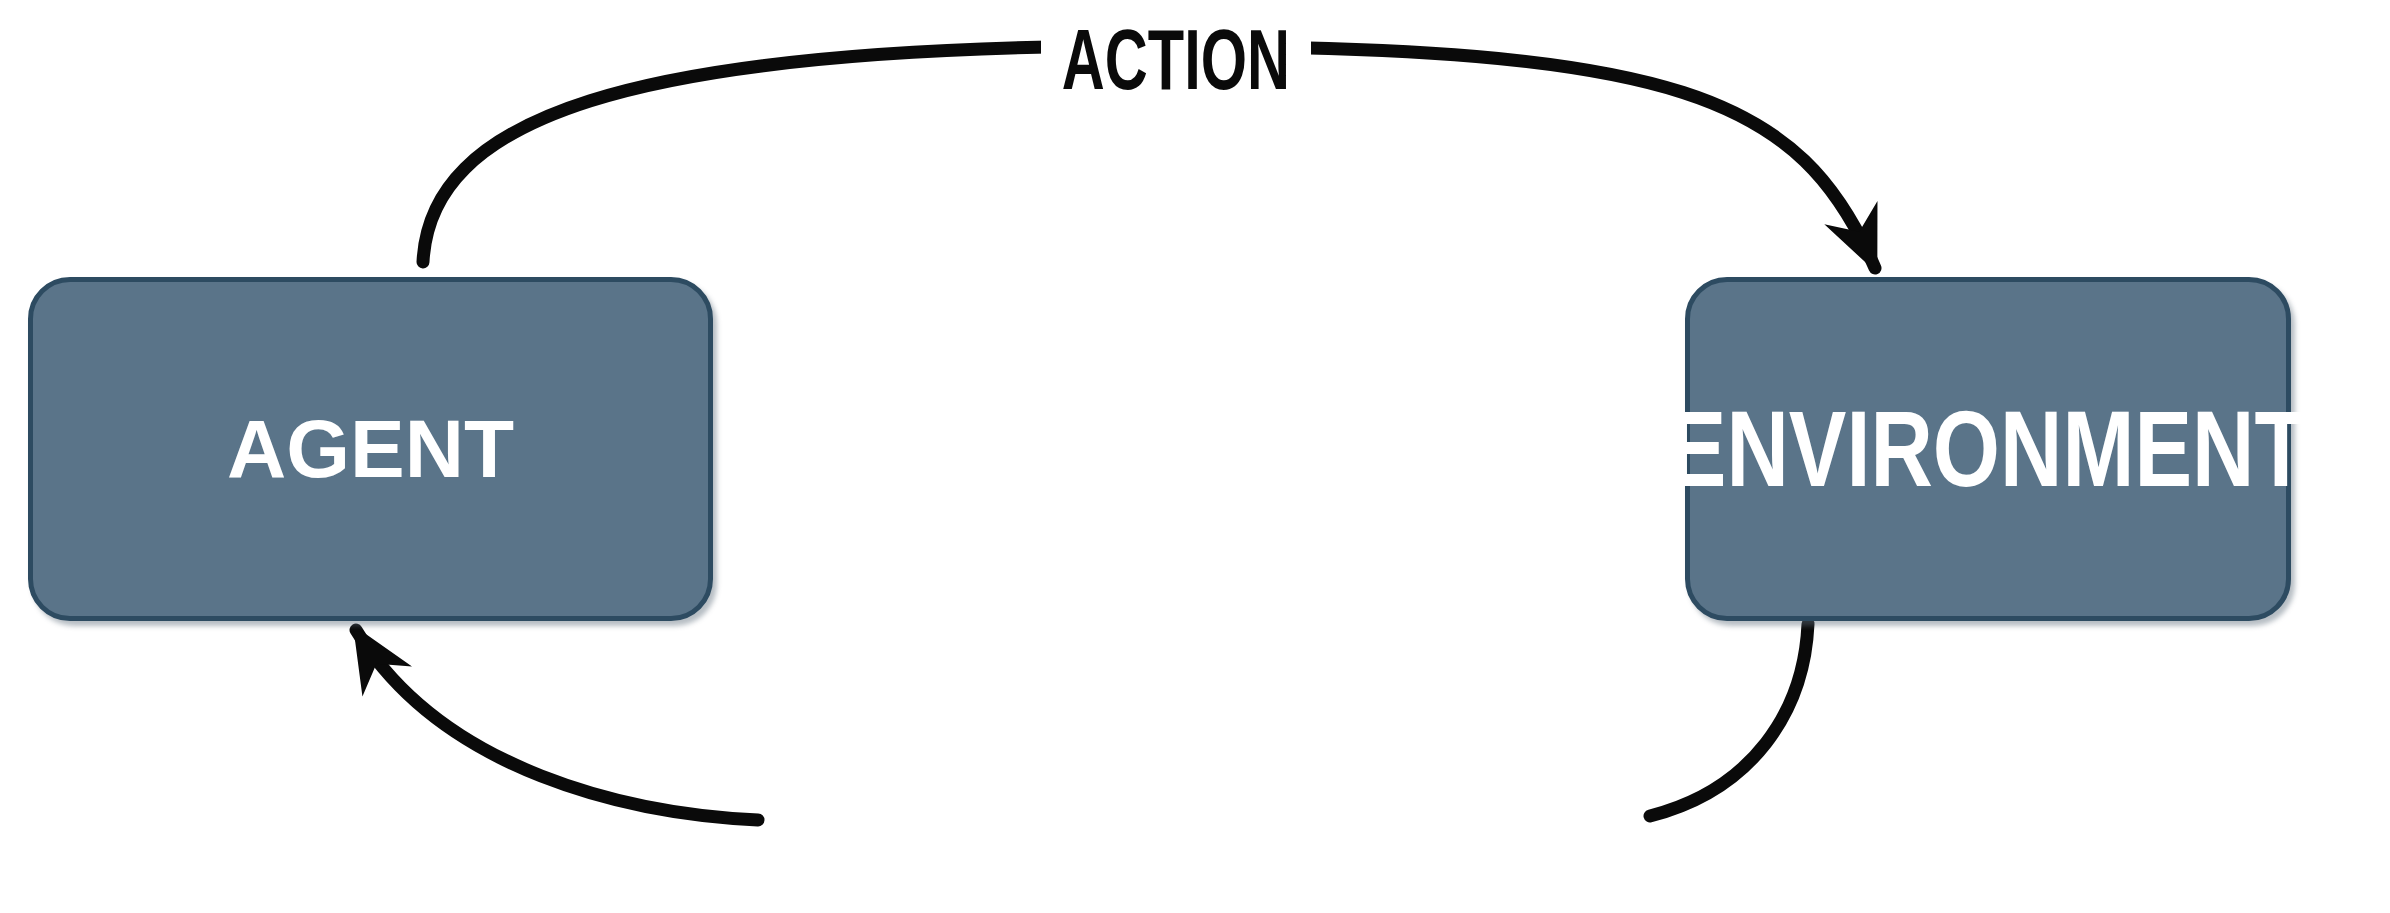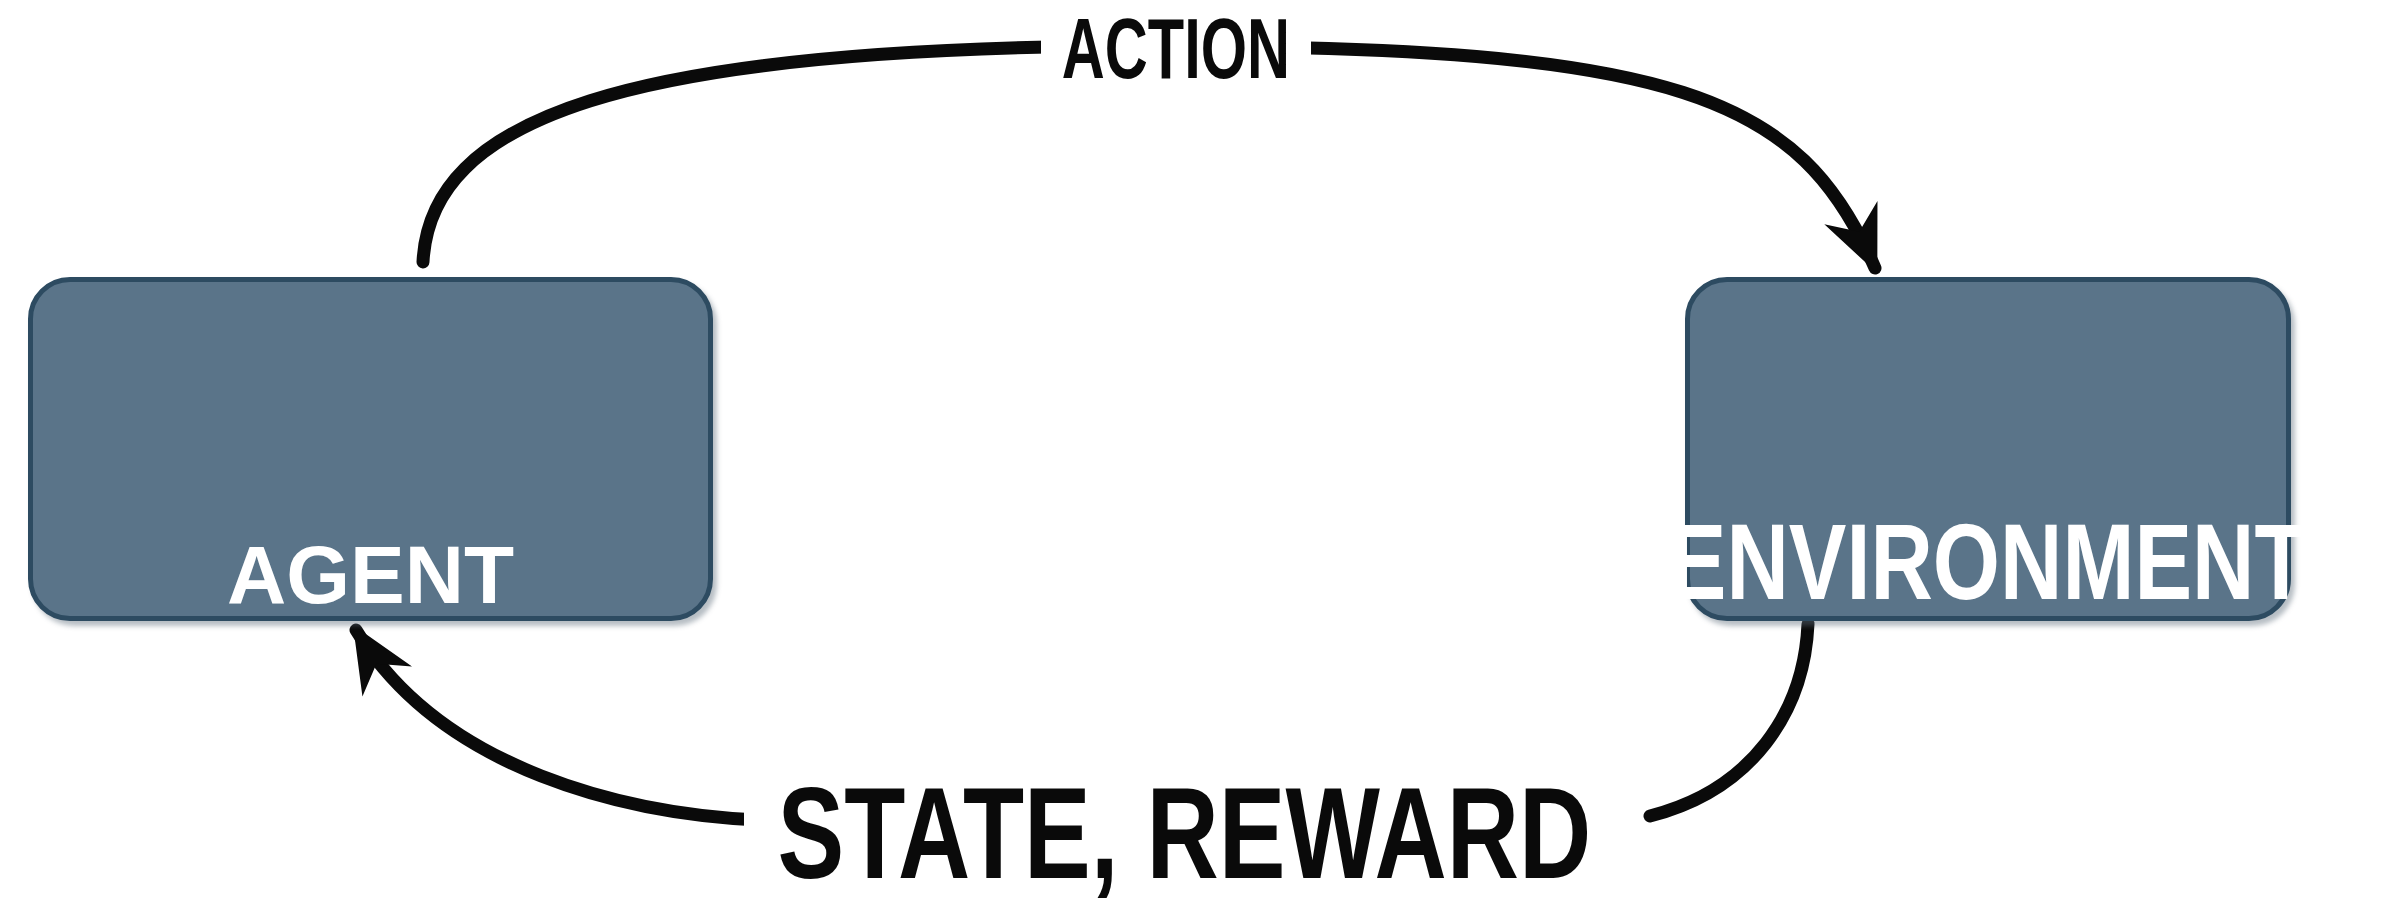--- a/index.html
+++ b/index.html
@@ -21,36 +21,36 @@
   svg.arrow-layer{position:absolute;left:0;top:0;z-index:1;}
   .edge-path{fill:none;stroke:var(--arrow);stroke-width:13;stroke-linecap:round;}
   .arrowhead-fill{fill:var(--arrow);}
   .node{
     position:absolute;z-index:2;
     box-sizing:border-box;
     background:var(--node-fill);
     border:5px solid var(--node-border);
     border-radius:42px;
     box-shadow:4px 5px 5px rgba(96,110,124,0.45);
-    display:flex;align-items:flex-end;justify-content:center;
+    display:flex;align-items:center;justify-content:center;
   }
   .node-agent{left:28px;top:277px;width:685px;height:344px;}
   .node-environment{left:1685px;top:277px;width:606px;height:344px;}
   .node-label{
     color:var(--node-text);
     font-weight:700;
     line-height:1;
     white-space:nowrap;
   }
   .node-agent .node-label{font-size:82px;}
   .node-environment .node-label{font-size:108px;transform:scaleX(0.80);}
   .edge-label{
     position:absolute;z-index:3;
     background:var(--background);
-    display:flex;align-items:flex-start;justify-content:center;
+    display:flex;align-items:flex-end;justify-content:center;
     color:var(--edge-text);
     font-weight:700;
     line-height:1;
     white-space:nowrap;
   }
   .edge-label-action{
     left:1176px;top:54px;width:270px;height:96px;
     transform:translate(-50%,-50%);
     font-size:85px;
   }
@@ -86,17 +86,14 @@
   </div>
 
   <div class="node node-environment">
     <span class="node-label">ENVIRONMENT</span>
   </div>
 
   <div class="edge-label edge-label-action">
     <span class="edge-label-text">ACTION</span>
   </div>
 
-  <div class="edge-label edge-label-state-reward">
-    <span class="edge-label-text">STATE, REWARD</span>
-  </div>
 
 </div>
 
 </body></html>

